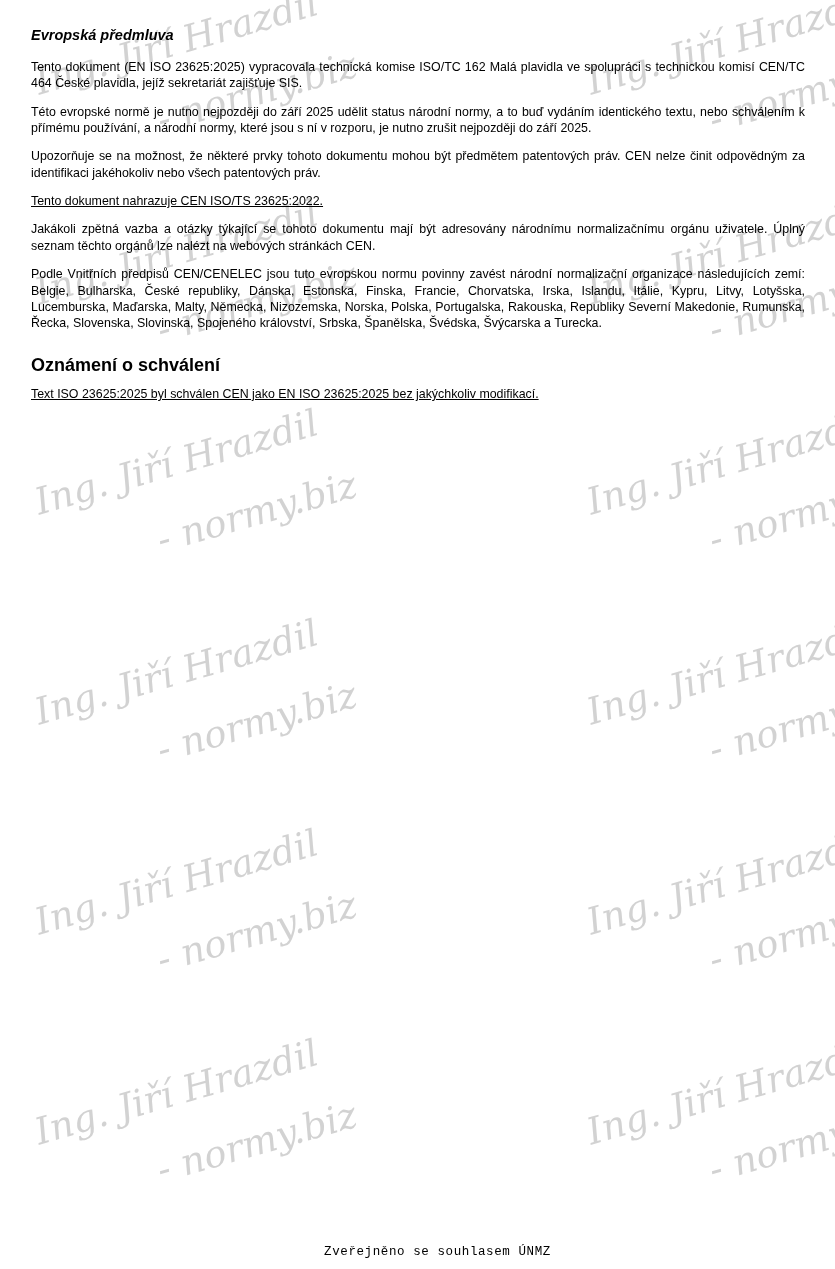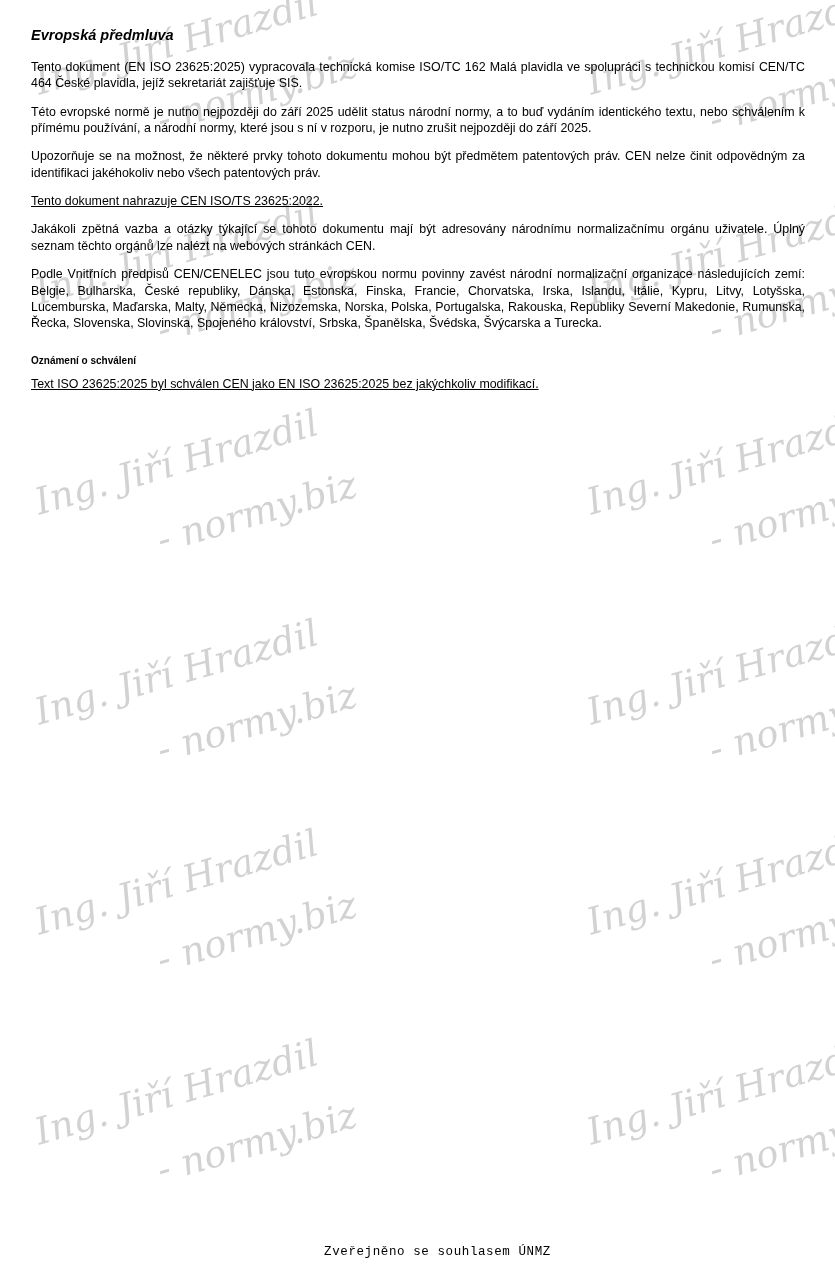--- a/index.html
+++ b/index.html
@@ -80,21 +80,21 @@
     z-index: 8;
   }
   h1.doc-heading {
     font-size: 14.5px;
     font-weight: bold;
     margin: 0 0 14px 0;
     line-height: 1.3;
     font-style: italic;
   }
   h2.sub-heading {
-    font-size: 10px;
+    font-size: 18px;
     font-weight: bold;
     margin: 22px 0 9px 0;
     line-height: 1.3;
   }
   p.para {
     font-size: 12.4px;
     line-height: 1.32;
     margin: 0 0 12px 0;
     text-align: justify;
     text-justify: inter-word;

